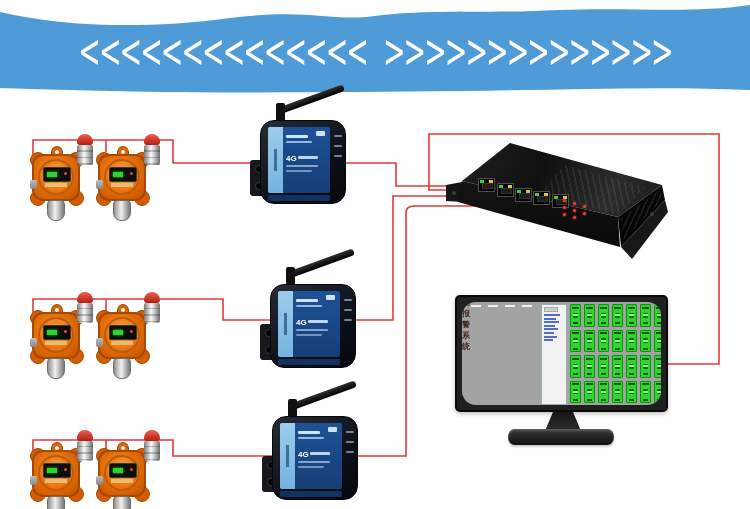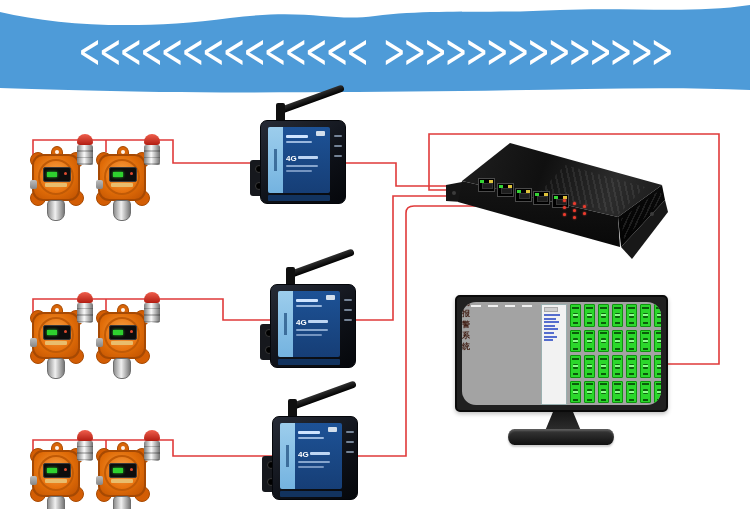--- a/index.html
+++ b/index.html
@@ -60,21 +60,21 @@
   .router { position:absolute; width:100px; height:114px; z-index:2; }
   .rt-rod { position:absolute; left:28px; top:18px; width:70px; height:7px; border-radius:4px;
             background:linear-gradient(#303030,#000); transform:rotate(-20deg);
             transform-origin:left center; }
   .rt-post { position:absolute; left:26px; top:13px; width:9px; height:22px; background:#101010;
              border-radius:2px; }
   .rt-bracket { position:absolute; left:0; top:70px; width:17px; height:36px; background:#16181d;
                 border-radius:3px; }
   .rt-bracket i { position:absolute; left:5px; width:6px; height:6px; border-radius:50%;
                   background:#000; border:1px solid #383838; display:block; }
-  .rt-case { position:absolute; left:10px; top:30px; width:86px; height:84px; border-radius:7px;
+  .rt-case { position:absolute; left:10px; top:30px; width:86px; height:84px; border-radius:14px;
              background:linear-gradient(145deg,#262b36,#0e1118 60%,#05070b);
              border:1px solid #04060a; box-sizing:border-box; }
   .rt-face { position:absolute; left:7px; top:6px; width:62px; height:66px; border-radius:2px;
              background:linear-gradient(180deg,#1d5296,#163e76); }
   .rt-strip { position:absolute; left:0; top:0; width:15px; height:66px; border-radius:2px 0 0 2px;
               background:linear-gradient(180deg,#9ccdec,#74b3e0); }
   .rt-strip i { position:absolute; left:6px; top:22px; width:2.5px; height:22px; background:#2a5a8a;
                 display:block; opacity:.8; }
   .rt-logo { position:absolute; right:5px; top:4px; width:9px; height:5px; background:#e8eef6;
              border-radius:1px; opacity:.9; }

